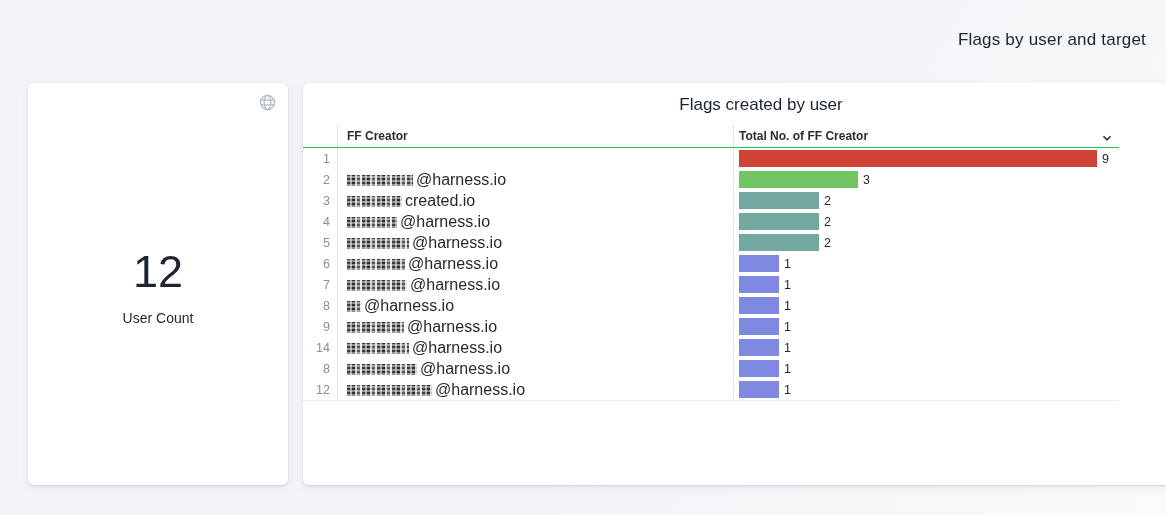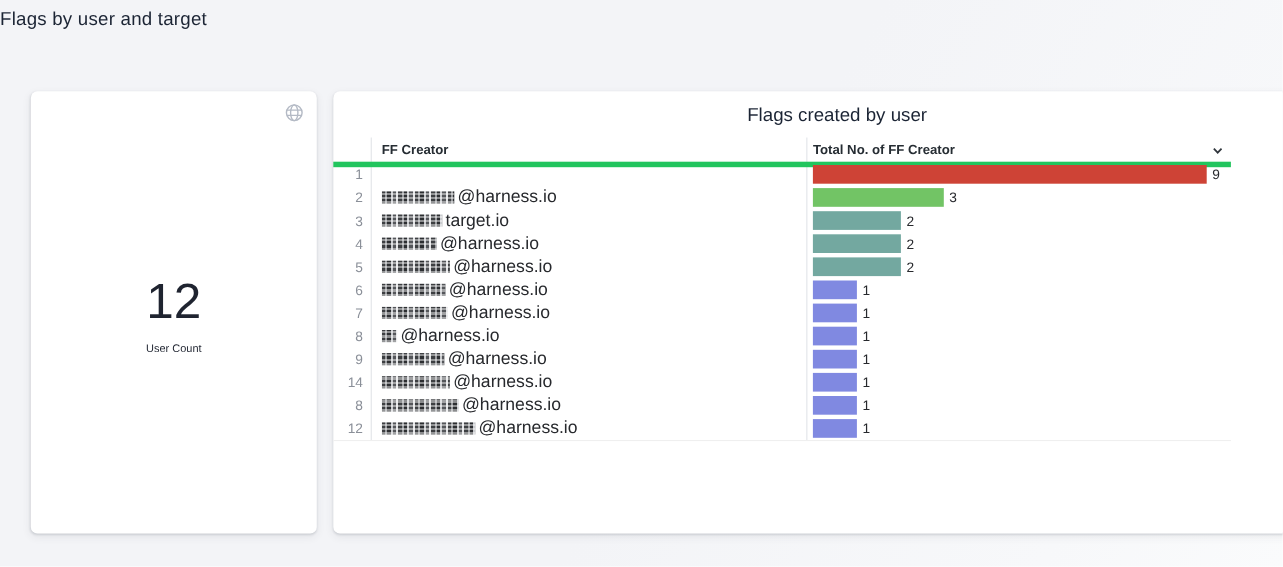--- a/index.html
+++ b/index.html
@@ -3,46 +3,46 @@
 <meta charset="utf-8">
 <style>
   html,body{margin:0;padding:0;}
   body{
     width:1166px;height:515px;position:relative;overflow:hidden;
     background:linear-gradient(120deg,#f3f4f7 55%,#f7f8fa 85%,#fafbfc 100%);
     font-family:"Liberation Sans",sans-serif;
     -webkit-font-smoothing:antialiased;
   }
   .dash-title{
-    position:absolute;top:8px;left:0;width:1146px;text-align:left;
+    position:absolute;top:30px;left:0;width:1146px;text-align:right;
     font-size:17px;font-weight:500;color:#1b2434;letter-spacing:.2px;
   }
   .card{
     position:absolute;background:#ffffff;border-radius:6px;
     box-shadow:0 1px 2px rgba(45,55,70,.14),0 3px 8px rgba(45,55,70,.08);
   }
   .card-left{left:28px;top:83px;width:260px;height:402px;}
   .card-right{left:303px;top:83px;width:916px;height:402px;}
 
   .globe{position:absolute;top:10px;right:11px;width:19px;height:19px;cursor:pointer;}
 
   .count-wrap{
     position:absolute;inset:0;display:flex;flex-direction:column;
     align-items:center;justify-content:center;padding-top:6px;
   }
   .count-value{font-size:45px;line-height:1;color:#1f2430;}
-  .count-label{margin-top:16px;font-size:10px;color:#1f2430;}
+  .count-label{margin-top:16px;font-size:14px;color:#1f2430;}
 
   .tile-title{
     position:absolute;top:12px;left:0;width:100%;text-align:center;
     font-size:17px;font-weight:500;color:#1b2434;
   }
 
   .table{position:absolute;top:42px;left:0;width:816px;height:275px;}
-  .thead{position:relative;height:22px;border-bottom:5px solid #22c55e;}
+  .thead{position:relative;height:22px;border-bottom:1px solid #22c55e;}
   .th{position:absolute;top:4px;font-size:12px;font-weight:700;color:#262d33;white-space:nowrap;}
   .th-creator{left:44px;}
   .th-total{left:436px;}
   .chevron{position:absolute;right:6px;top:5px;width:12px;height:12px;cursor:pointer;}
 
   .vline{position:absolute;top:0;bottom:0;width:1px;background:#e2e4e8;}
   .vline-gutter{left:34px;}
   .vline-col{left:430px;}
 
   .tbody{position:absolute;top:23px;left:0;right:0;border-bottom:1px solid #efefef;}
@@ -121,21 +121,21 @@
     <div class="td-num">2</div>
     <div class="td-creator"><span class="redact" style="width: 66px;"></span><span class="suffix">@harness.io</span></div>
     <div class="td-bar">
       <div class="bar" style="width: 119px; background: rgb(114, 196, 101);"></div>
       <span class="val">3</span>
     </div>
   </div>
 
   <div class="tr">
     <div class="td-num">3</div>
-    <div class="td-creator"><span class="redact" style="width: 55px;"></span><span class="suffix">target.io</span></div>
+    <div class="td-creator"><span class="redact" style="width: 55px;"></span><span class="suffix">created.io</span></div>
     <div class="td-bar">
       <div class="bar" style="width: 80px; background: rgb(115, 168, 160);"></div>
       <span class="val">2</span>
     </div>
   </div>
 
   <div class="tr">
     <div class="td-num">4</div>
     <div class="td-creator"><span class="redact" style="width: 50px;"></span><span class="suffix">@harness.io</span></div>
     <div class="td-bar">

